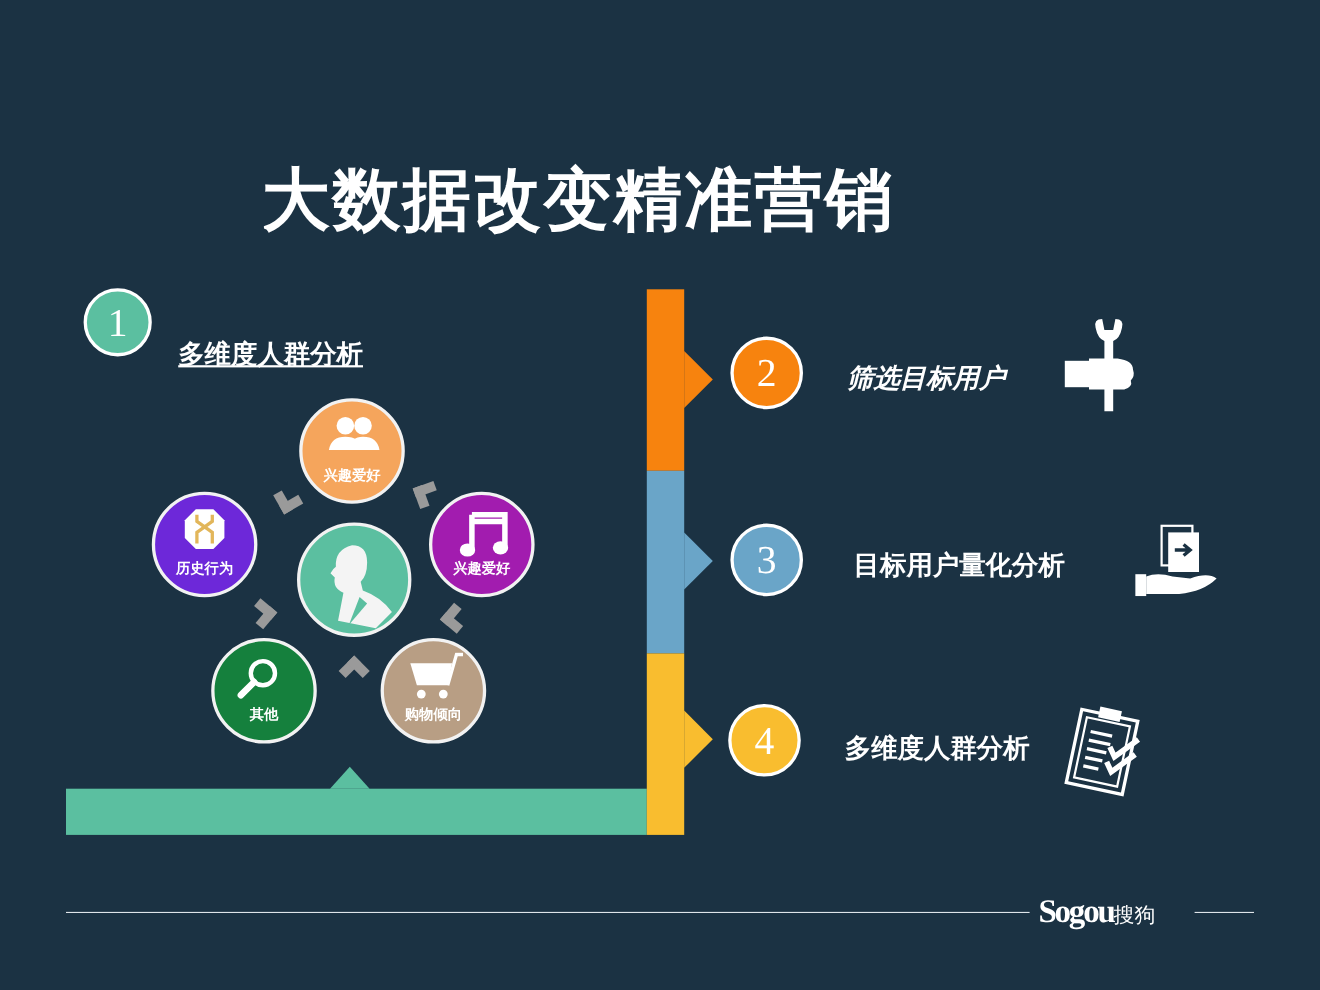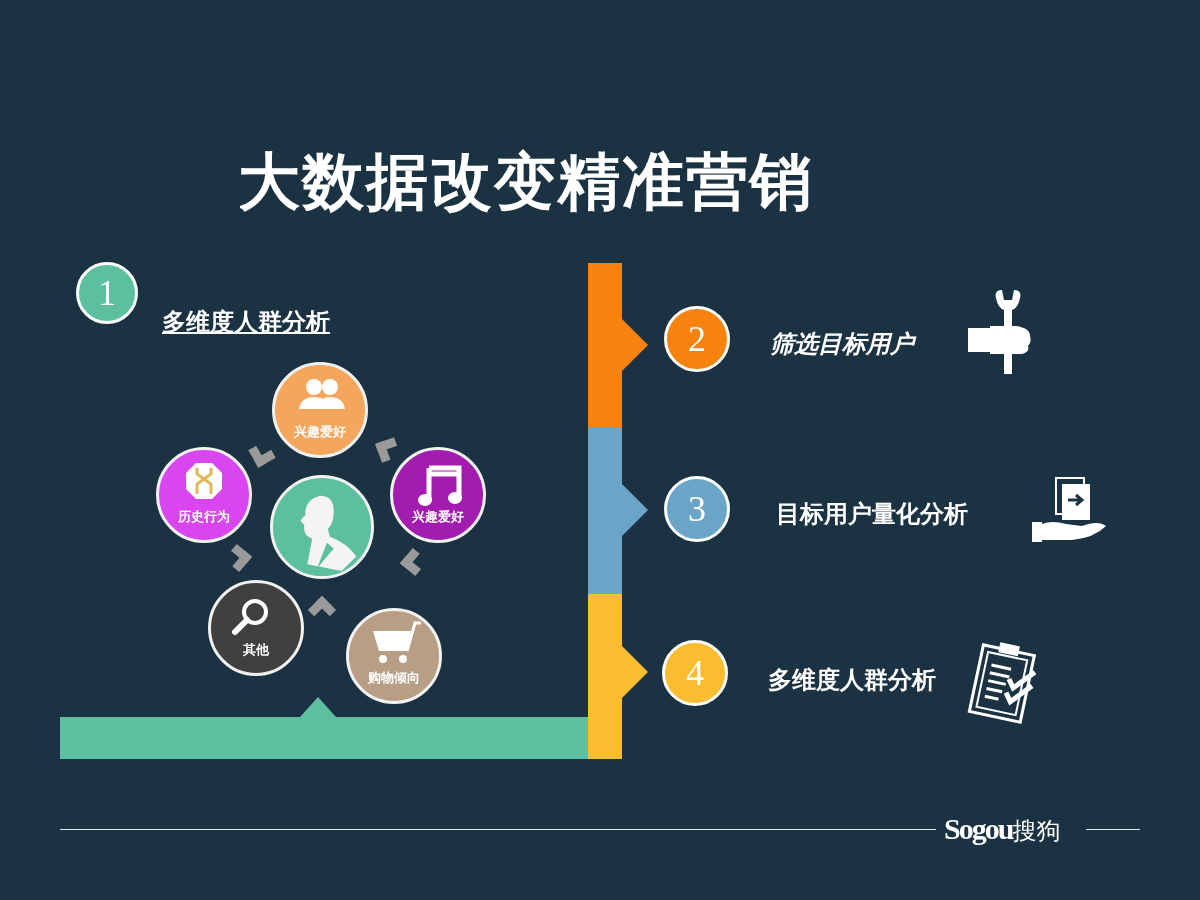--- a/index.html
+++ b/index.html
@@ -7,21 +7,21 @@
   .title{position:absolute;left:0;top:140px;width:1052px;text-align:center;font-size:62px;font-weight:bold;letter-spacing:2px;color:#fff;}
   .num{position:absolute;border-radius:50%;border:3px solid #fff;box-sizing:border-box;display:flex;align-items:center;justify-content:center;font-family:"Liberation Serif","DejaVu Serif",serif;font-size:36px;color:#fff;}
   .label{position:absolute;font-size:24px;font-weight:bold;color:#fff;white-space:nowrap;}
   .bar{position:absolute;left:588px;width:34px;}
   .bar .notch{position:absolute;right:-26px;width:0;height:0;border-top:26px solid transparent;border-bottom:26px solid transparent;}
   .node{position:absolute;width:96px;height:96px;border-radius:50%;border:3px solid #f2f2f2;box-sizing:border-box;}
   .node .cap{position:absolute;width:100%;bottom:14px;text-align:center;font-size:13px;font-weight:bold;color:#fff;}
   .chev{position:absolute;width:20px;height:20px;border-left:9px solid #9a9a9a;border-bottom:9px solid #9a9a9a;box-sizing:border-box;}
   .footer-line{position:absolute;height:1px;background:#dfe5ea;top:829px;}
   .logo{position:absolute;left:944px;top:812px;font-size:30px;font-weight:bold;font-family:"Liberation Serif",serif;color:#fff;letter-spacing:-2px;}
-  .logo small{font-size:24px;font-weight:normal;letter-spacing:0;font-family:"DejaVu Sans",sans-serif;}
+  .logo small{font-size:19px;font-weight:normal;letter-spacing:0;font-family:"DejaVu Sans",sans-serif;}
 </style>
 </head>
 <body>
 
 <div class="title">大数据改变精准营销</div>
 
 <div class="num" style="left:76px;top:262px;width:62px;height:62px;background:#5bbfa0;">1</div>
 <div class="label" style="left:162px;top:306px;text-decoration:underline;">多维度人群分析</div>
 
 <div>
@@ -44,39 +44,39 @@
 
   <div class="node" style="left:390px;top:447px;background:#a21caf;">
     <svg width="46" height="44" viewBox="0 0 46 44" style="position:absolute;left:24px;top:14px;">
       <path d="M12 4 L42 4 L42 34 M12 4 L12 36 M12 10 L42 10" stroke="#fff" stroke-width="5" fill="none"></path>
       <ellipse cx="8" cy="36" rx="7" ry="6" fill="#fff"></ellipse>
         <ellipse cx="38" cy="34" rx="7" ry="6" fill="#fff"></ellipse>
     </svg>
     <div class="cap">兴趣爱好</div>
   </div>
 
-  <div class="node" style="left:346px;top:608px;background:#b89e84;">
+  <div class="node" style="left:346px;top:580px;background:#b89e84;">
     <svg width="50" height="44" viewBox="0 0 50 44" style="position:absolute;left:22px;top:10px;">
       <path d="M2 10 L40 10 L36 30 L8 30 Z" fill="#fff"></path>
         <path d="M36 30 L44 2 L50 2" stroke="#fff" stroke-width="3" fill="none"></path>
       <circle cx="12" cy="38" r="4" fill="#fff"></circle>
         <circle cx="32" cy="38" r="4" fill="#fff"></circle>
     </svg>
     <div class="cap">购物倾向</div>
   </div>
 
-  <div class="node" style="left:208px;top:580px;background:#404040;">
+  <div class="node" style="left:192px;top:580px;background:#15803d;">
     <svg width="40" height="40" viewBox="0 0 40 40" style="position:absolute;left:20px;top:14px;">
       <circle cx="24" cy="15" r="11" stroke="#fff" stroke-width="4" fill="none"></circle>
         <path d="M16 23 L4 35" stroke="#fff" stroke-width="6" stroke-linecap="round"></path>
     </svg>
     <div class="cap">其他</div>
   </div>
 
-  <div class="node" style="left:156px;top:447px;background:#d946ef;">
+  <div class="node" style="left:138px;top:447px;background:#6d28d9;">
     <svg width="38" height="38" viewBox="0 0 38 38" style="position:absolute;left:26px;top:12px;">
       <polygon points="11,1 27,1 37,11 37,27 27,37 11,37 1,27 1,11" fill="#fff"></polygon>
       <path d="M12 32 L12 22 L26 12 L26 6 M26 32 L26 22 L12 12 L12 6" stroke="#e2b65a" stroke-width="3" fill="none"></path>
     </svg>
     <div class="cap">历史行为</div>
   </div>
 
   <div class="chev" style="left:252px;top:444px;transform:rotate(-30deg);"></div>
   <div class="chev" style="left:378px;top:440px;transform:rotate(70deg);"></div>
   <div class="chev" style="left:404px;top:552px;transform:rotate(40deg);"></div>

